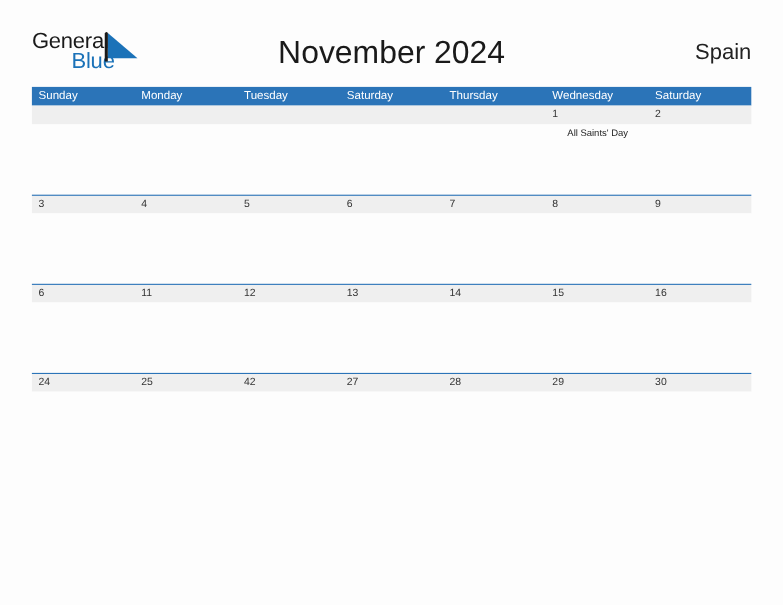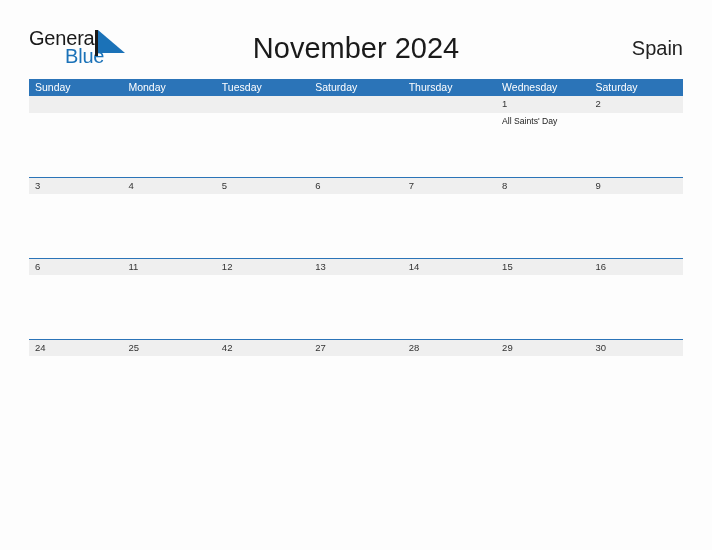--- a/index.html
+++ b/index.html
@@ -137,21 +137,21 @@
     padding-left: 6px;
     box-sizing: border-box;
     font-family: "Liberation Sans", sans-serif;
   }
   .week-body {
     display: flex;
     width: 654px;
     height: 64px;
     background: #fdfdfd;
   }
-  .week:first-of-type .week-body { height: 64px; }
+  .week:first-of-type .week-body { height: 64px; text-align: center; }
   .cell {
     flex: 0 0 93.43px;
     width: 93.43px;
     box-sizing: border-box;
     padding: 3px 5px 0 6px;
   }
   .event {
     font-size: 8.6px;
     line-height: 11px;
     color: #222222;

